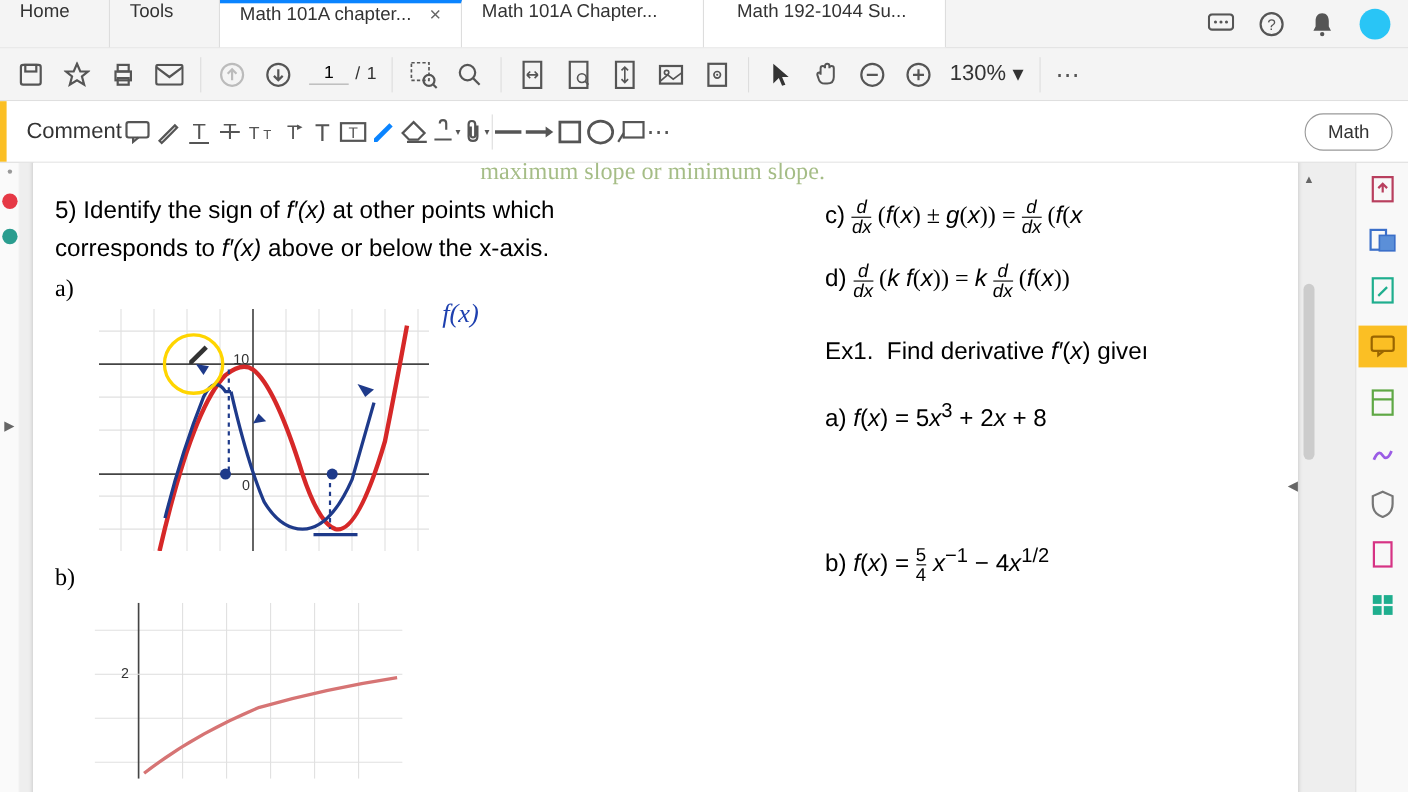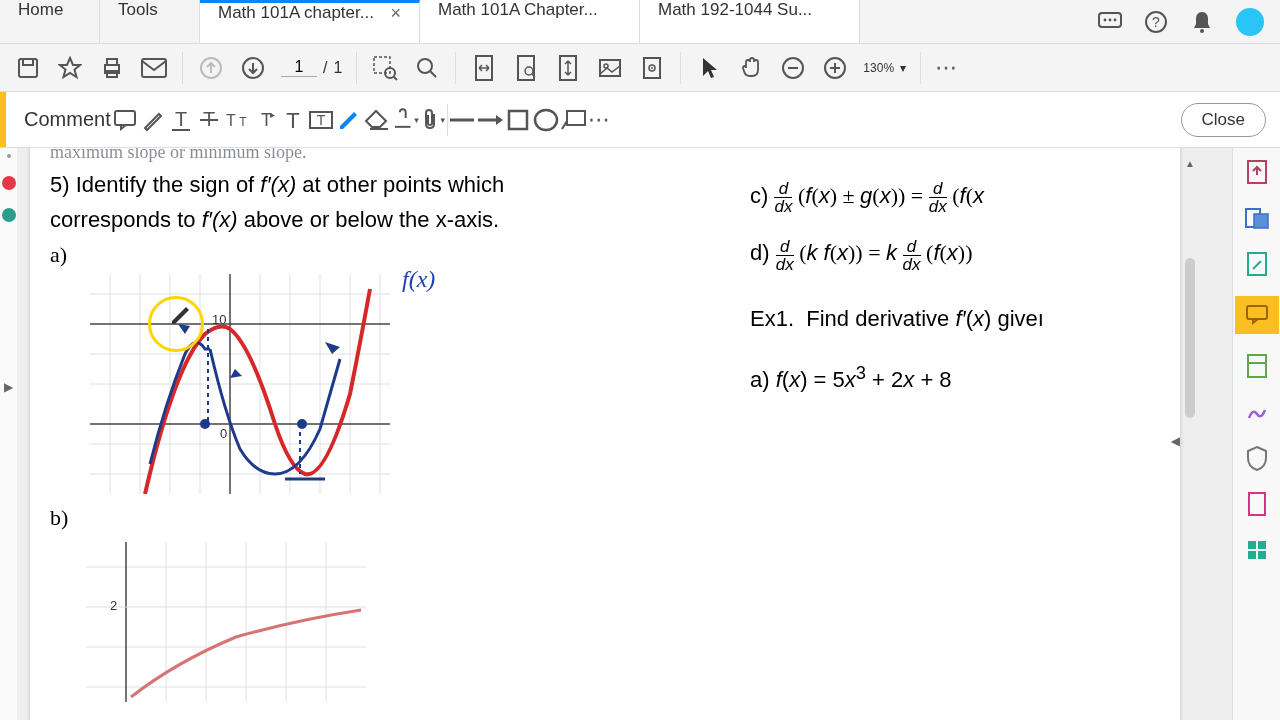--- a/index.html
+++ b/index.html
@@ -13,21 +13,21 @@
 .tab .close { font-size: 18px; color: #666; margin-left: 8px; }
 .tab-icons { margin-left: auto; display: flex; align-items: center; gap: 22px; padding: 0 16px; }
 .top-icon { width: 24px; height: 24px; display: flex; align-items: center; justify-content: center; color: #555; }
 .avatar { width: 28px; height: 28px; border-radius: 50%; background: #29c5f6; }
 
 .toolbar { height: 48px; background: #f4f4f4; display: flex; align-items: center; gap: 14px; padding: 0 14px; border-bottom: 1px solid #ddd; }
 .tb-icon { width: 28px; height: 28px; display: flex; align-items: center; justify-content: center; color: #555; cursor: pointer; }
 .tb-sep { width: 1px; height: 32px; background: #ddd; }
 .page-box { display: flex; align-items: center; gap: 6px; font-size: 16px; color: #333; }
 .page-box input { width: 36px; border: none; border-bottom: 1px solid #aaa; text-align: center; background: transparent; font-size: 16px; }
-.zoom { display: flex; align-items: center; gap: 6px; font-size: 12px; color: #333; }
+.zoom { display: flex; align-items: center; gap: 6px; font-size: 20px; color: #333; }
 .more { font-size: 22px; color: #555; letter-spacing: 2px; }
 
 .commentbar { height: 56px; background: #fff; display: flex; align-items: center; padding: 0 14px; border-bottom: 1px solid #ddd; position: relative; }
 .commentbar::before { content: ""; position: absolute; left: 0; top: 0; bottom: 0; width: 6px; background: #fbbf24; }
 .comment-label { font-size: 20px; color: #333; padding-left: 10px; }
 .cb-icon { width: 28px; height: 28px; display: flex; align-items: center; justify-content: center; color: #555; cursor: pointer; }
 .cb-icon.pencil-blue { color: #0a84ff; }
 .close-btn { margin-left: auto; border: 1px solid #999; border-radius: 20px; padding: 6px 20px; font-size: 17px; color: #333; cursor: pointer; background: #fff; }
 
 .workspace { display: flex; height: calc(720px - 44px - 48px - 56px); }
@@ -37,21 +37,21 @@
 .leftrail .green { width: 14px; height: 14px; border-radius: 50%; background: #2a9d8f; }
 .leftrail .expand { margin-top: 140px; color: #666; font-size: 12px; }
 
 .docarea { flex: 1; background: #eee; position: relative; overflow: hidden; }
 .page { position: absolute; left: 12px; top: -6px; right: 52px; bottom: -40px; background: #fff; box-shadow: 0 0 4px rgba(0,0,0,0.2); padding: 0; }
 .page-content { padding: 0 20px; display: flex; }
 .col-left { width: 700px; }
 .col-right { flex: 1; padding-top: 36px; }
 
 .doc-text { font-size: 22px; font-family: "Cambria Math", "Times New Roman", serif; color: #000; line-height: 1.6; }
-.cut-line { color: #0f172a; font-size: 18px; margin-top: -4px; }
+.cut-line { color: #4d7c0f; font-size: 22px; margin-top: -4px; text-align: right; }
 .math { font-style: italic; text-align: center; }
 
 .graph-a { position: relative; width: 300px; height: 220px; margin-left: 40px; margin-top: 2px; }
 .graph-b { position: relative; width: 280px; height: 160px; margin-left: 36px; margin-top: 6px; }
 .annotation { position: absolute; font-family: "Comic Sans MS", cursive; color: #1e40af; font-size: 24px; font-style: italic; }
 .highlight-circle { position: absolute; width: 56px; height: 56px; border: 3px solid #ffd500; border-radius: 50%; }
 
 .scroll-v { position: absolute; right: 36px; top: 10px; bottom: 10px; width: 12px; }
 .scroll-v .up { position: absolute; top: 0; width: 12px; height: 14px; font-size: 10px; color: #666; text-align: center; }
 .scroll-v .thumb { position: absolute; top: 100px; width: 10px; left: 1px; height: 160px; background: #ccc; border-radius: 5px; }
@@ -74,21 +74,21 @@
       <span>Tools</span>
     </div>
   <div class="tab doc active">
     <span style="overflow:hidden;text-overflow:ellipsis;white-space:nowrap;">Math 101A chapter...</span>
     <span class="close">×</span>
   </div>
   <div class="tab doc">
     <span style="overflow:hidden;text-overflow:ellipsis;white-space:nowrap;">Math 101A Chapter...</span>
   </div>
   <div class="tab doc">
-    <span style="overflow:hidden;text-overflow:ellipsis;white-space:nowrap;">Math 192-1044 Su...</span>
+    <span style="overflow:hidden;text-overflow:ellipsis;white-space:nowrap;margin-left:12px;">Math 192-1044 Su...</span>
   </div>
   <div class="tab-icons">
     <div class="top-icon">
         <svg width="24" height="20" viewBox="0 0 24 20">
           <rect x="1" y="1" width="22" height="14" rx="3" fill="none" stroke="#555" stroke-width="2"></rect>
           <circle cx="7" cy="8" r="1.4" fill="#555"></circle>
           <circle cx="12" cy="8" r="1.4" fill="#555"></circle>
           <circle cx="17" cy="8" r="1.4" fill="#555"></circle>
         </svg>
       </div>
@@ -325,21 +325,21 @@
         <ellipse cx="13" cy="12" rx="11" ry="10" fill="none" stroke="#555" stroke-width="2.5"></ellipse>
       </svg>
     </div>
   <div class="cb-icon">
       <svg width="26" height="22">
         <rect x="6" y="2" width="18" height="14" fill="none" stroke="#555" stroke-width="2"></rect>
         <line x1="6" y1="12" x2="1" y2="20" stroke="#555" stroke-width="2"></line>
       </svg>
     </div>
   <div class="more">⋯</div>
-  <button class="close-btn">Close</button>
+  <button class="close-btn">Math</button>
 </div>
 
 <div class="workspace">
   <div class="leftrail">
     <div class="dot"></div>
     <div class="red"></div>
     <div class="green"></div>
     <div class="expand">▶</div>
   </div>
 
@@ -446,20 +446,25 @@
               <span style="display:inline-block;vertical-align:middle;text-align:center;font-size:17px;line-height:1.0;"><span style="border-bottom:1px solid #000;display:block;font-style:italic;">d</span><span style="font-style:italic;">dx</span></span>
               (<i>k f</i>(<i>x</i>)) = <i>k</i>
               <span style="display:inline-block;vertical-align:middle;text-align:center;font-size:17px;line-height:1.0;"><span style="border-bottom:1px solid #000;display:block;font-style:italic;">d</span><span style="font-style:italic;">dx</span></span>
               (<i>f</i>(<i>x</i>))
             </span>
           </div>
           <div style="margin-bottom:22px;">Ex1.&nbsp;&nbsp;Find derivative <i>f′</i>(<i>x</i>) giveı</div>
           <div style="margin-bottom:92px;">
             <span>a) </span><i>f</i>(<i>x</i>) = 5<i>x</i><sup>3</sup> + 2<i>x</i> + 8
           </div>
+          <div>
+            <span>b) </span><i>f</i>(<i>x</i>) = 
+            <span style="display:inline-block;vertical-align:middle;text-align:center;font-size:17px;line-height:1.0;"><span style="border-bottom:1px solid #000;display:block;">5</span><span>4</span></span>
+            <i>x</i><sup>−1</sup> − 4<i>x</i><sup>1/2</sup>
+          </div>
         </div>
       </div>
     </div>
 
     <div class="scroll-v">
       <div class="up">▲</div>
       <div class="thumb"></div>
     </div>
     <div class="right-expand">◀</div>
   </div>

